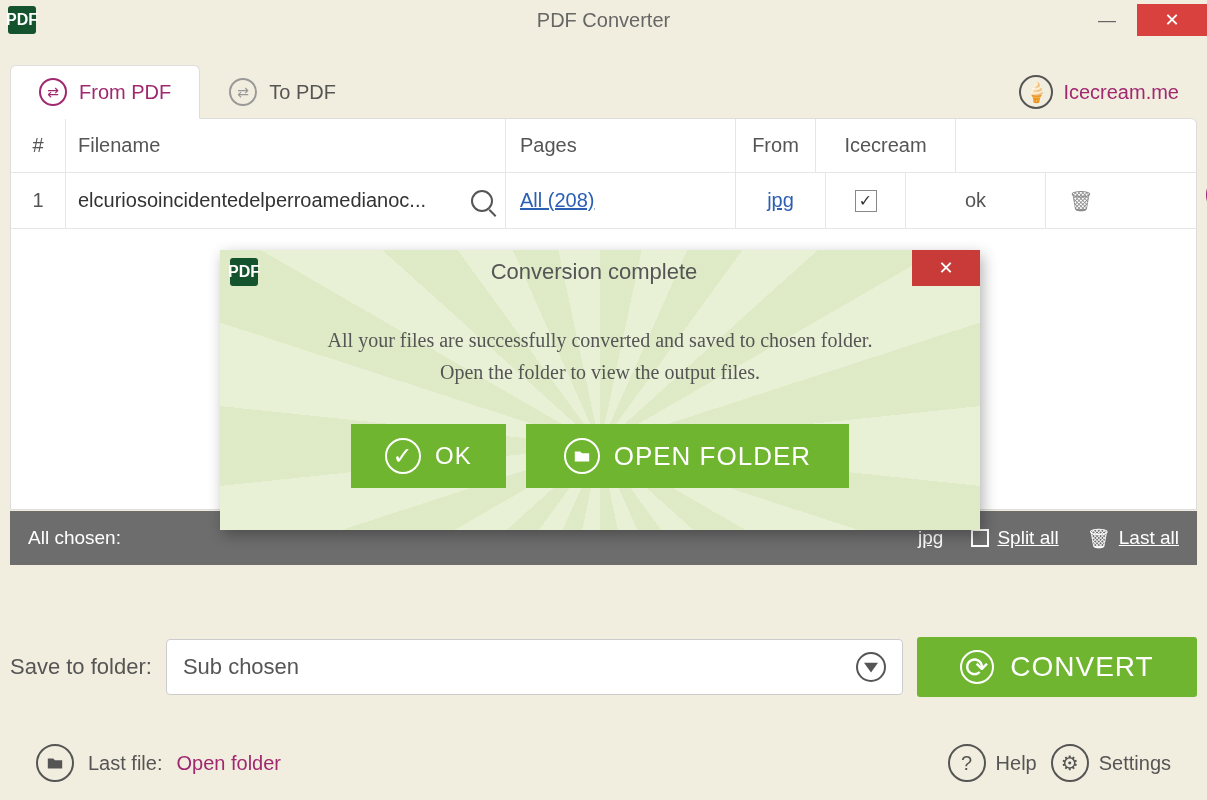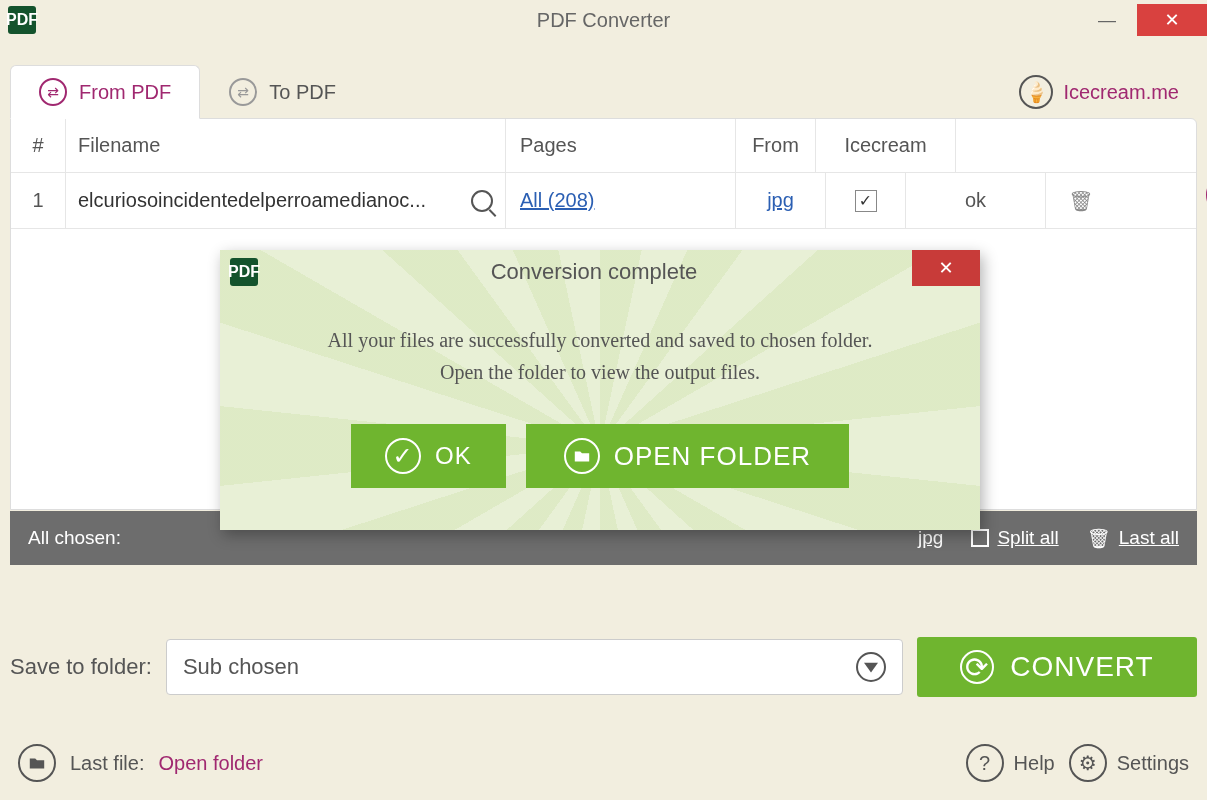--- a/index.html
+++ b/index.html
@@ -130,21 +130,21 @@
 .dd-arrow svg { width:14px;height:14px;}
 .convert-btn {
   width: 280px; height:60px; background:#6fb52f; color:#fff;
   display:flex;align-items:center;justify-content:center; gap:16px;
   font-size:28px; border-radius:3px; letter-spacing:1px;
 }
 .round-ic { width:34px;height:34px;border:2px solid #fff;border-radius:50%;display:flex;align-items:center;justify-content:center;}
 
 .bottom-row {
   position:absolute; bottom: 18px; left:0; right:0;
-  display:flex; align-items:center; padding: 0 18px; gap:14px;
+  display:flex; align-items:center; padding: 0 36px; gap:14px;
   font-size:20px; color:#555;
 }
 .circ-btn { width:38px;height:38px;border:2px solid #555;border-radius:50%;display:flex;align-items:center;justify-content:center;color:#555;font-size:20px;}
 .bottom-row .pink { color:#a02870; }
 .bottom-row .sp { flex:1; }
 .bottom-row .grp { display:flex;align-items:center;gap:10px;}
 
 .modal {
   position:absolute; left:220px; top:250px; width:760px; height:280px;
   background:#e8f0d6; box-shadow: 3px 5px 14px rgba(0,0,0,0.3);

